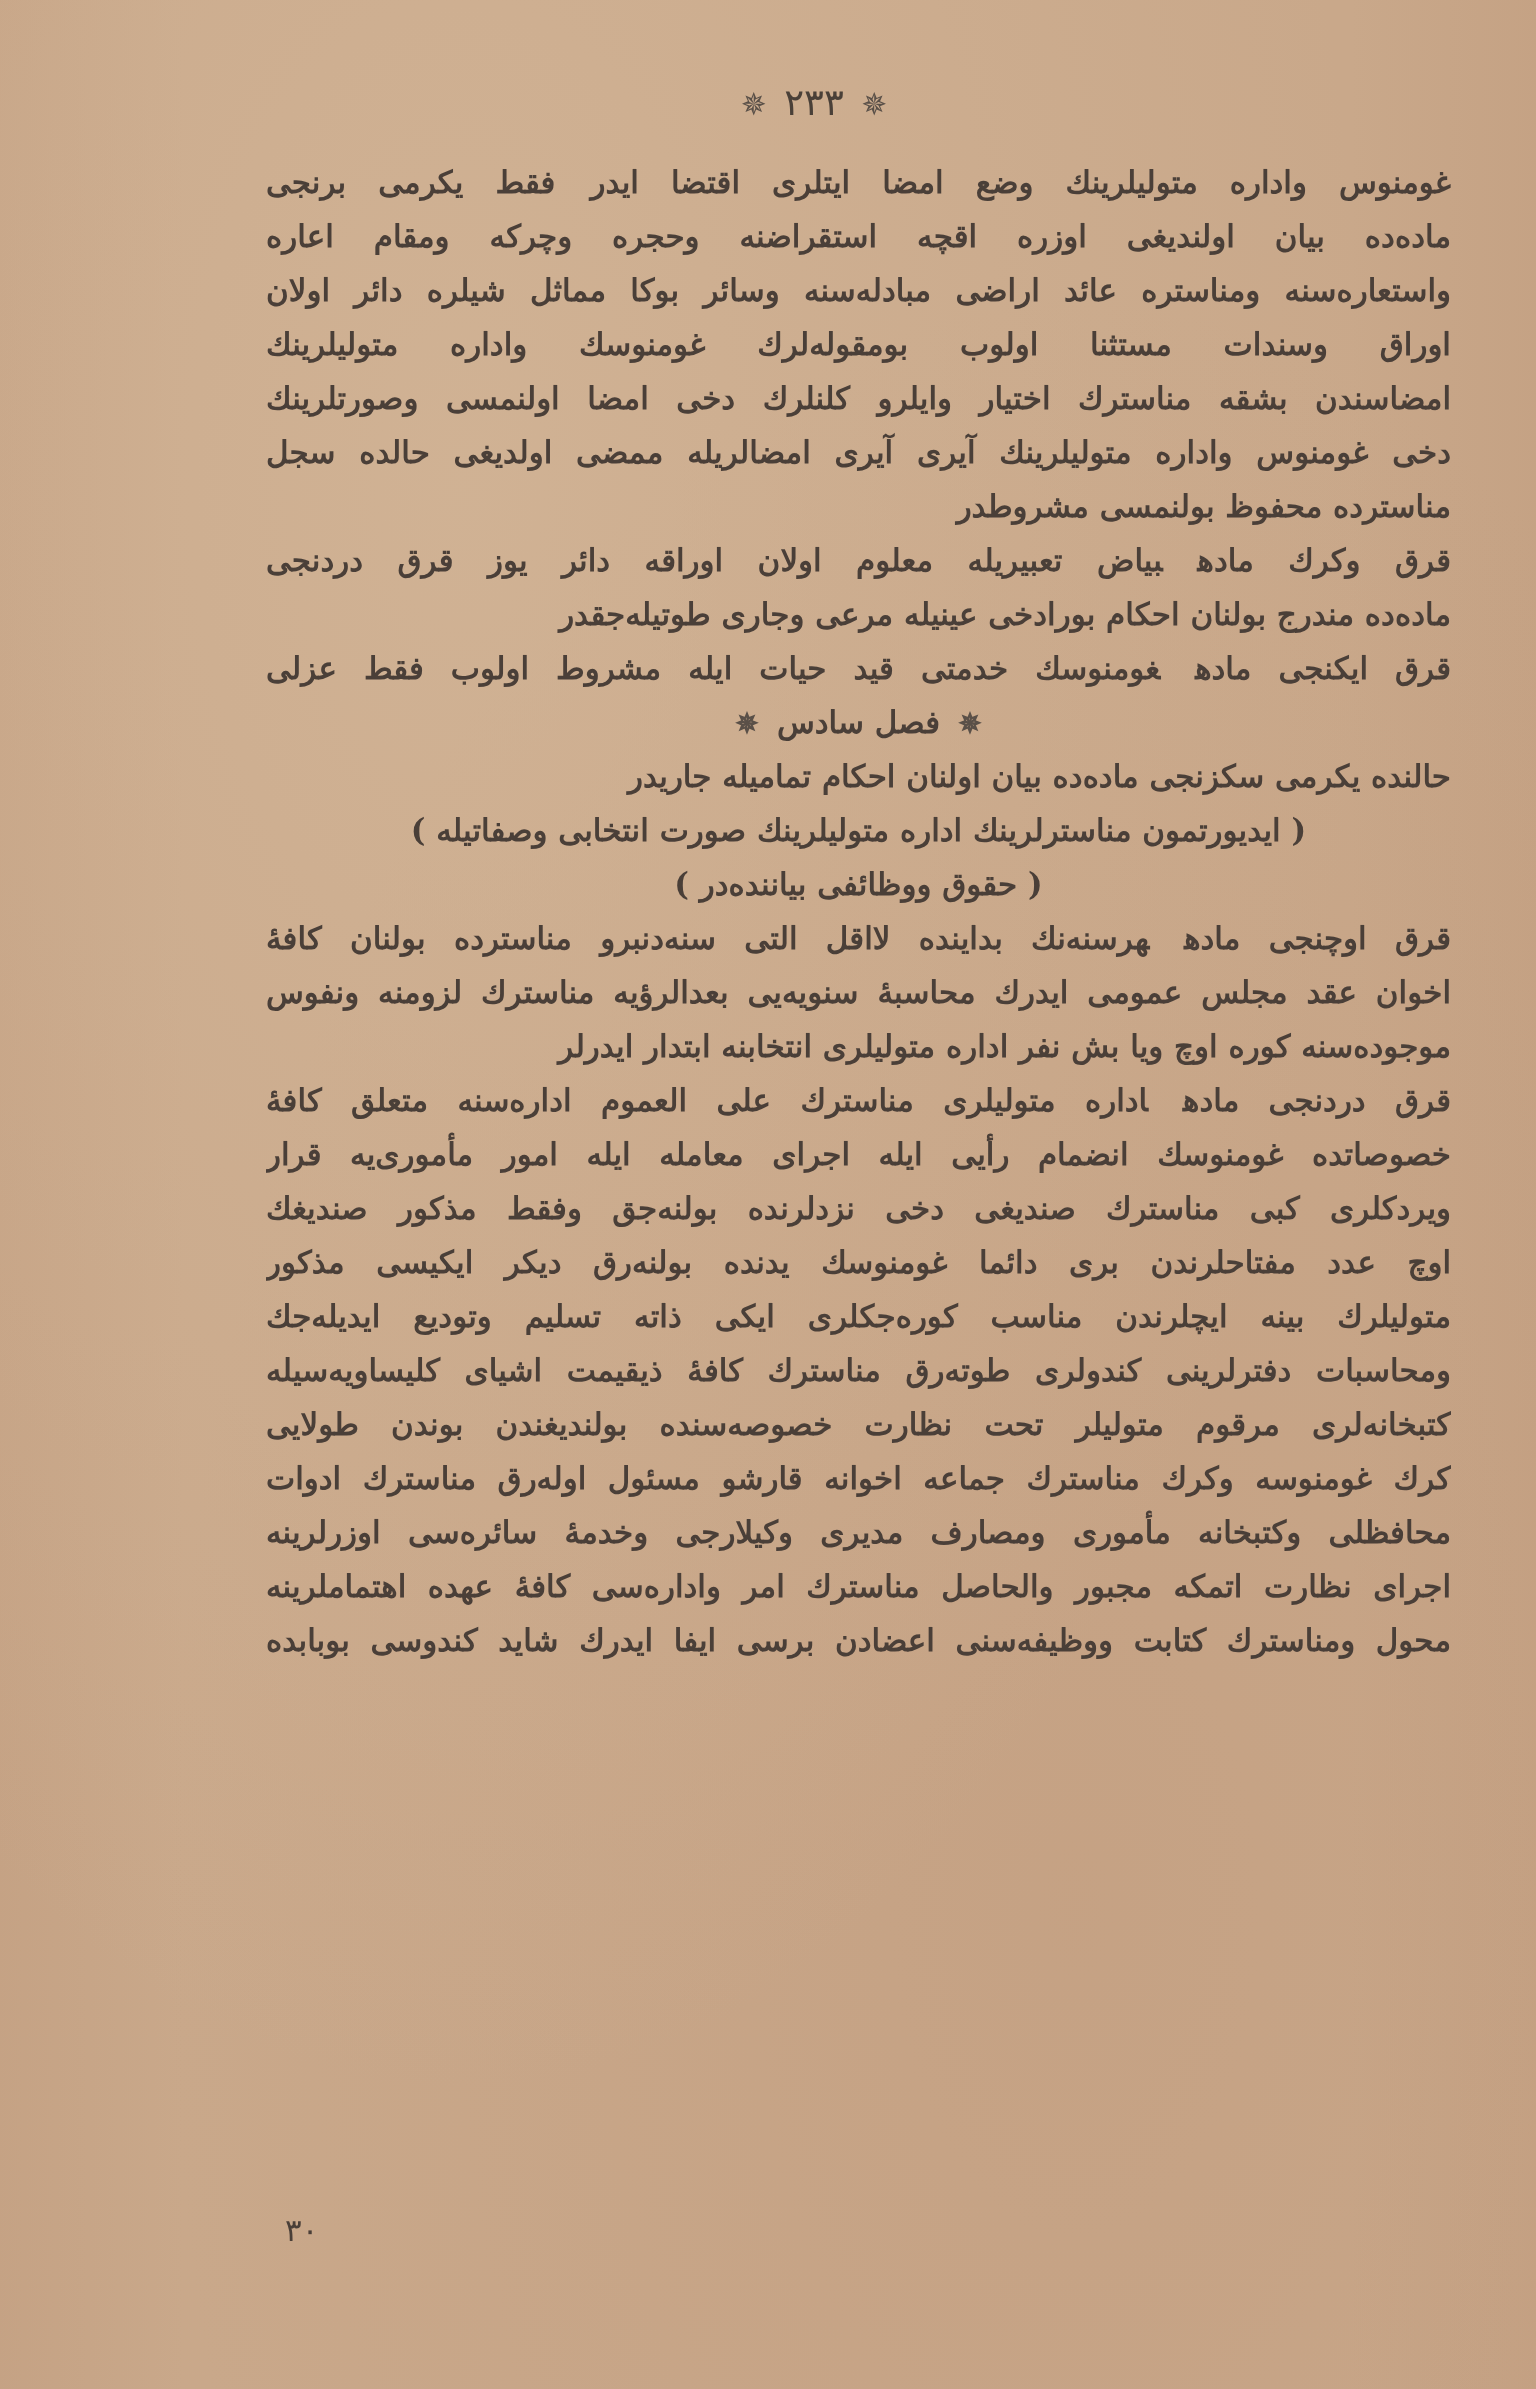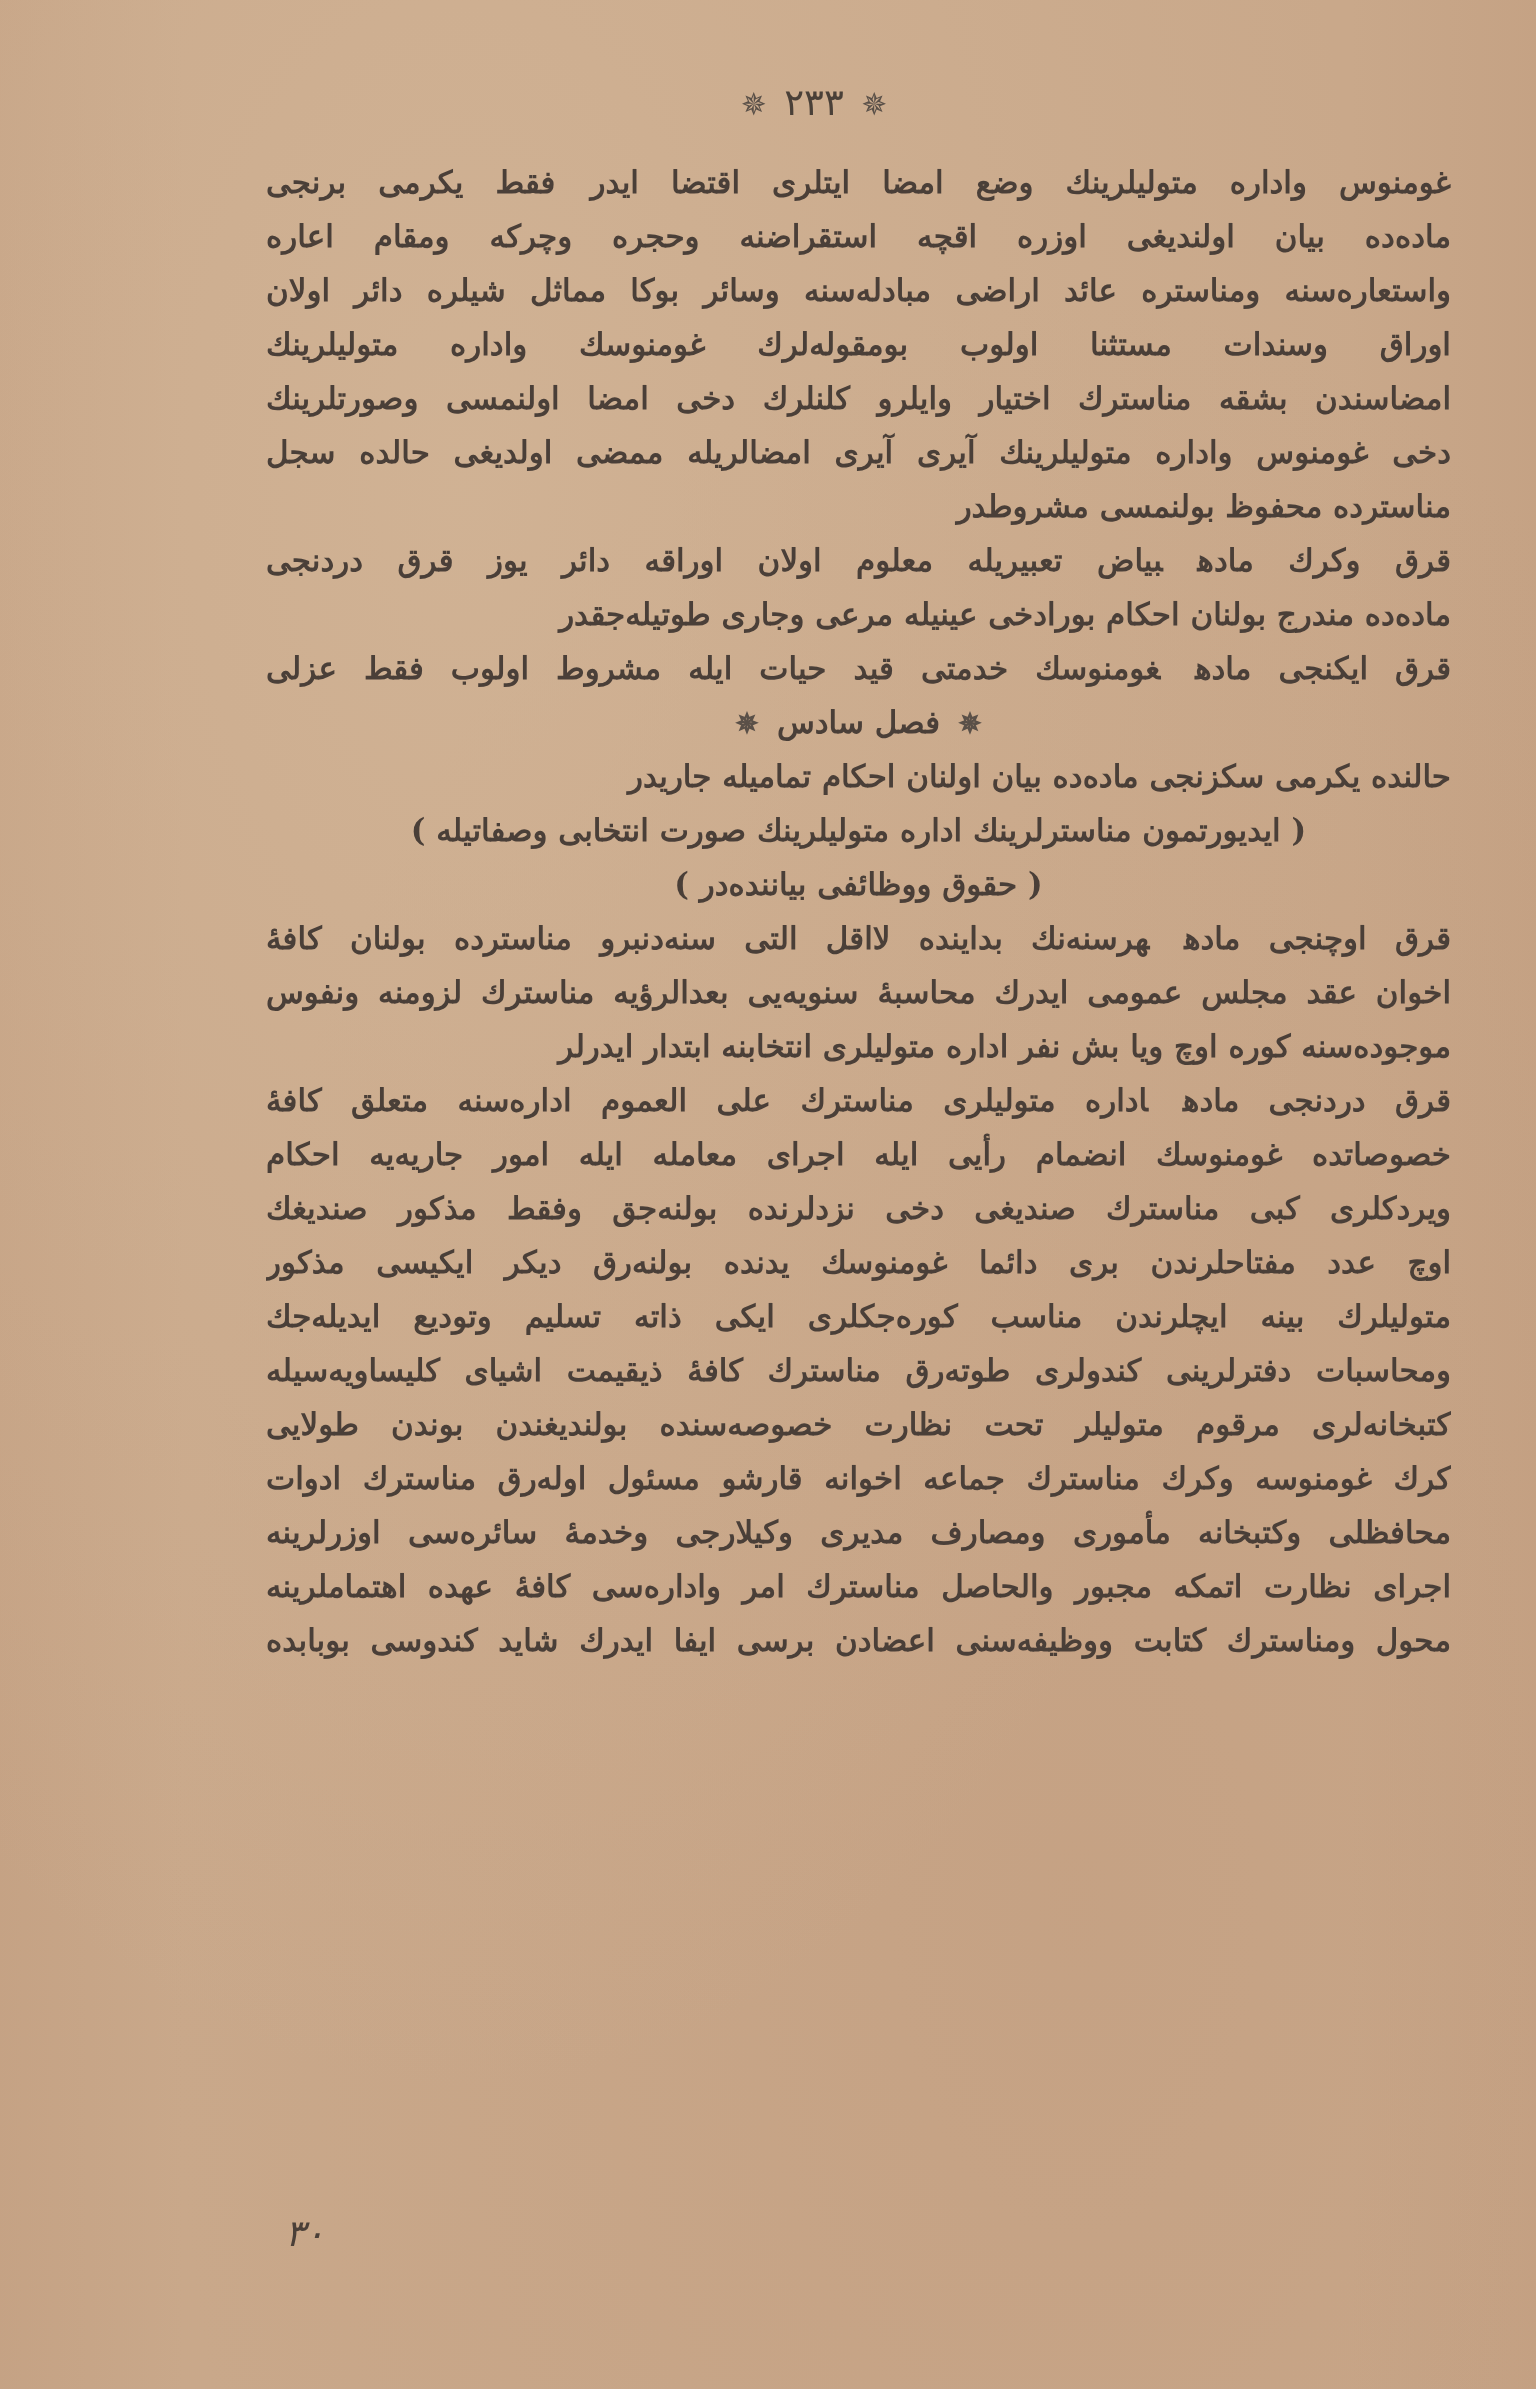--- a/index.html
+++ b/index.html
@@ -27,21 +27,21 @@
   }
   .line {
     height:54px; line-height:54px; font-size:31px; white-space:nowrap;
     text-align:justify; text-align-last:justify; overflow:hidden;
   }
   .line.short { text-align-last:right; }
   .line.center { text-align:center; text-align-last:center; }
   .gap { margin-right:35px; }
   .heading-orn { color:#5a5048; font-size:28px; margin:0 7.4px; }
   .signature {
-    position:absolute; left:239px; top:2212px; font-size:37px; color:#4a3f38; direction:rtl;font-style:italic;
+    position:absolute; left:239px; top:2212px; font-size:31px; color:#4a3f38; direction:rtl;
   }
 </style>
 </head>
 <body>
 
 <div class="page">
 
   <div class="pagenum">
     <span class="orn">✵</span>
     <span>٢٣٣</span>
@@ -67,21 +67,21 @@
     </div>
 
     <div class="line short"><span>حالنده يكرمى سكزنجى ماده‌ده بيان اولنان احكام تماميله جاريدر</span></div>
     <div class="line center"><span>( ايديورتمون مناسترلرينك اداره متوليلرينك صورت انتخابى وصفاتيله )</span></div>
     <div class="line center"><span>( حقوق ووظائفى بياننده‌در )</span></div>
 
     <div class="line"><span>قرق اوچنجى ماده</span><span class="gap"></span><span>هرسنه‌نك بداينده لااقل التى سنه‌دنبرو مناسترده بولنان كافهٔ</span></div>
     <div class="line"><span>اخوان عقد مجلس عمومى ايدرك محاسبهٔ سنويه‌يى بعدالرؤيه مناسترك لزومنه ونفوس</span></div>
     <div class="line short"><span>موجوده‌سنه كوره اوچ ويا بش نفر اداره متوليلرى انتخابنه ابتدار ايدرلر</span></div>
     <div class="line"><span>قرق دردنجى ماده</span><span class="gap"></span><span>اداره متوليلرى مناسترك على العموم اداره‌سنه متعلق كافهٔ</span></div>
-    <div class="line"><span>خصوصاتده غومنوسك انضمام رأيى ايله اجراى معامله ايله امور جاريه‌يه احكام</span></div>
+    <div class="line"><span>خصوصاتده غومنوسك انضمام رأيى ايله اجراى معامله ايله امور مأمورى‌يه قرار</span></div>
     <div class="line"><span>ويردكلرى كبى مناسترك صندیغى دخى نزدلرنده بولنه‌جق وفقط مذكور صندیغك</span></div>
     <div class="line"><span>اوچ عدد مفتاحلرندن برى دائما غومنوسك يدنده بولنه‌رق ديكر ايكيسى مذكور</span></div>
     <div class="line"><span>متوليلرك بينه ايچلرندن مناسب كوره‌جكلرى ايكى ذاته تسليم وتوديع ايديله‌جك</span></div>
     <div class="line"><span>ومحاسبات دفترلرينى كندولرى طوته‌رق مناسترك كافهٔ ذيقيمت اشياى كليساويه‌سيله</span></div>
     <div class="line"><span>كتبخانه‌لرى مرقوم متوليلر تحت نظارت خصوصه‌سنده بولنديغندن بوندن طولايى</span></div>
     <div class="line"><span>كرك غومنوسه وكرك مناسترك جماعه اخوانه قارشو مسئول اوله‌رق مناسترك ادوات</span></div>
     <div class="line"><span>محافظلى وكتبخانه مأمورى ومصارف مديرى وكيلارجى وخدمهٔ سائره‌سى اوزرلرينه</span></div>
     <div class="line"><span>اجراى نظارت اتمكه مجبور والحاصل مناسترك امر واداره‌سى كافهٔ عهده اهتماملرينه</span></div>
     <div class="line"><span>محول ومناسترك كتابت ووظيفه‌سنى اعضادن برسى ايفا ايدرك شايد كندوسى بوبابده</span></div>
   </div>

